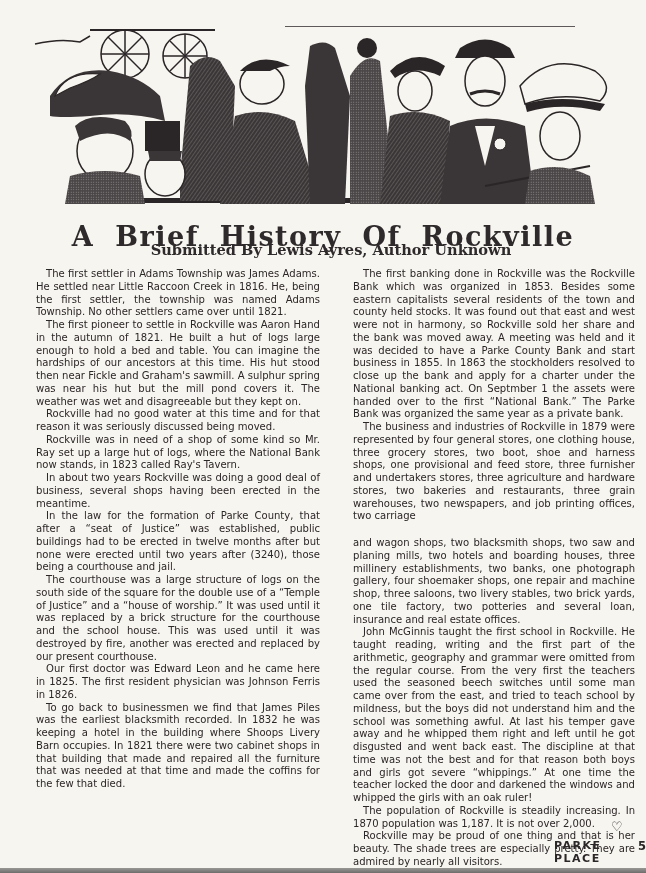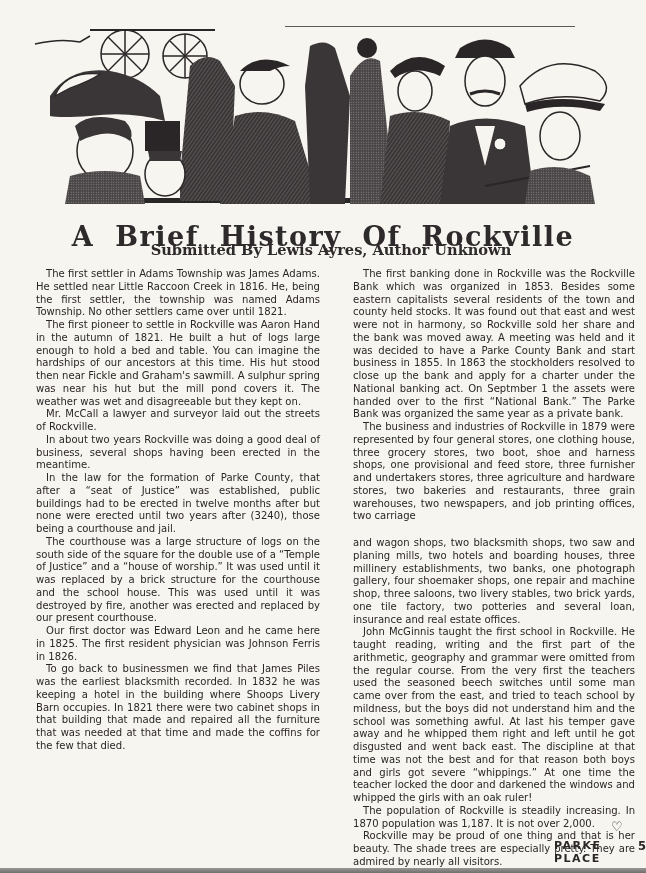--- a/index.html
+++ b/index.html
@@ -143,21 +143,22 @@
       <path d="M500 145 Q530 135 560 150 L565 178 L495 178 Z" fill="url(#hatch2)"></path>
     </svg>
   </div>
 
   <h1 class="title">A Brief History Of Rockville</h1>
   <div class="subtitle">Submitted By Lewis Ayres, Author Unknown</div>
 
   <div class="col col-left">
     <p>The first settler in Adams Township was James Adams. He settled near Little Raccoon Creek in 1816. He, being the first settler, the township was named Adams Township. No other settlers came over until 1821.</p>
     <p>The first pioneer to settle in Rockville was Aaron Hand in the autumn of 1821. He built a hut of logs large enough to hold a bed and table. You can imagine the hardships of our ancestors at this time. His hut stood then near Fickle and Graham's sawmill. A sulphur spring was near his hut but the mill pond covers it. The weather was wet and disagreeable but they kept on.</p>
-    <p>Mr. McCall a lawyer and surveyor laid out the streets of Rockville.</p>
+    <p>Rockville had no good water at this time and for that reason it was seriously discussed being moved.</p>
+    <p>Rockville was in need of a shop of some kind so Mr. Ray set up a large hut of logs, where the National Bank now stands, in 1823 called Ray's Tavern.</p>
     <p>In about two years Rockville was doing a good deal of business, several shops having been erected in the meantime.</p>
     <p>In the law for the formation of Parke County, that after a “seat of Justice” was established, public buildings had to be erected in twelve months after but none were erected until two years after (3240), those being a courthouse and jail.</p>
     <p>The courthouse was a large structure of logs on the south side of the square for the double use of a “Temple of Justice” and a “house of worship.” It was used until it was replaced by a brick structure for the courthouse and the school house. This was used until it was destroyed by fire, another was erected and replaced by our present courthouse.</p>
     <p>Our first doctor was Edward Leon and he came here in 1825. The first resident physician was Johnson Ferris in 1826.</p>
     <p>To go back to businessmen we find that James Piles was the earliest blacksmith recorded. In 1832 he was keeping a hotel in the building where Shoops Livery Barn occupies. In 1821 there were two cabinet shops in that building that made and repaired all the furniture that was needed at that time and made the coffins for the few that died.</p>
   </div>
 
   <div class="col col-right">
     <p>The first banking done in Rockville was the Rockville Bank which was organized in 1853. Besides some eastern capitalists several residents of the town and county held stocks. It was found out that east and west were not in harmony, so Rockville sold her share and the bank was moved away. A meeting was held and it was decided to have a Parke County Bank and start business in 1855. In 1863 the stockholders resolved to close up the bank and apply for a charter under the National banking act. On Septmber 1 the assets were handed over to the first “National Bank.” The Parke Bank was organized the same year as a private bank.</p>
     <p>The business and industries of Rockville in 1879 were represented by four general stores, one clothing house, three grocery stores, two boot, shoe and harness shops, one provisional and feed store, three furnisher and undertakers stores, three agriculture and hardware stores, two bakeries and restaurants, three grain warehouses, two newspapers, and job printing offices, two carriage</p>

